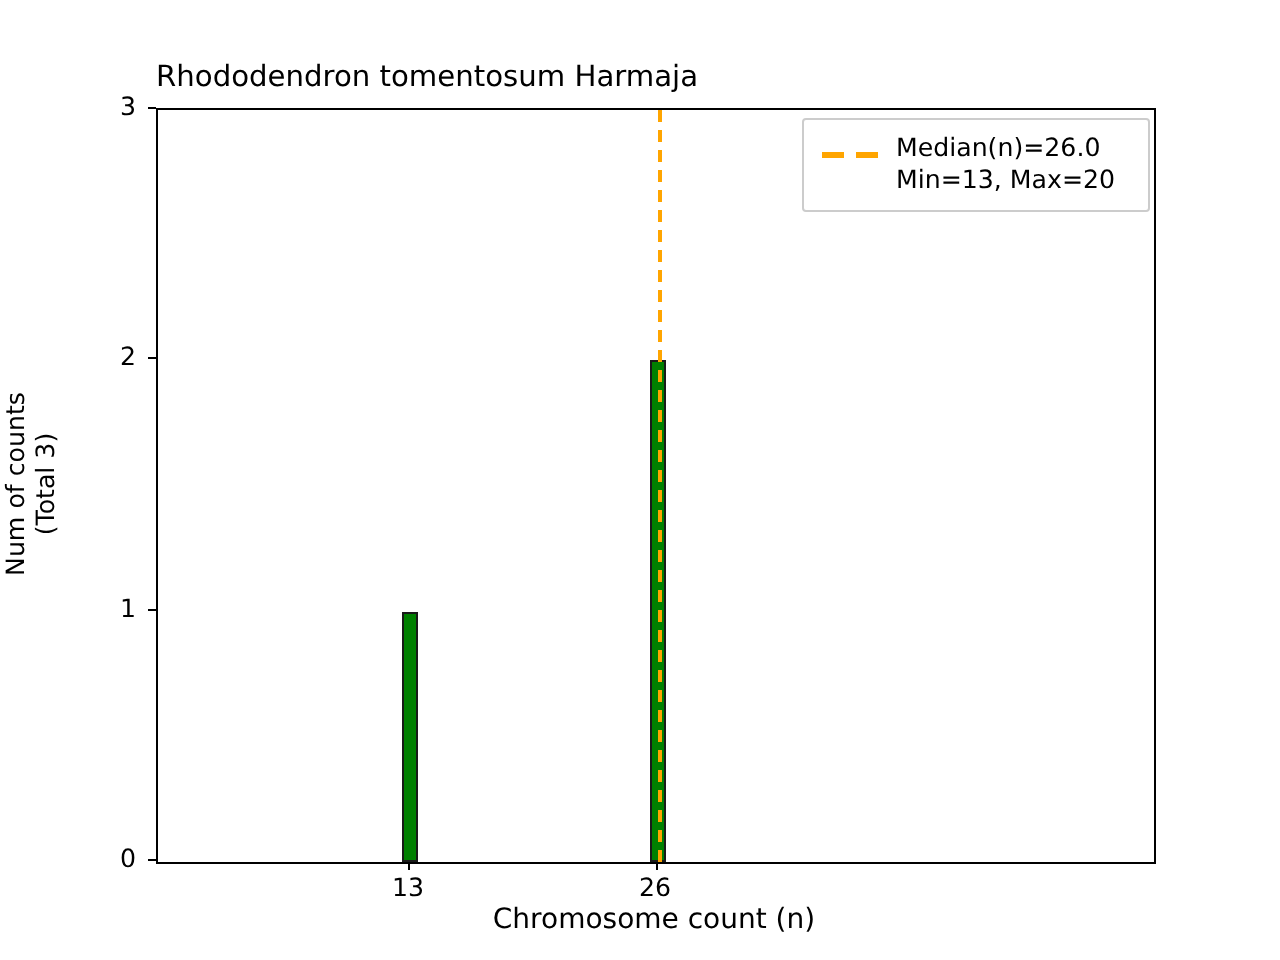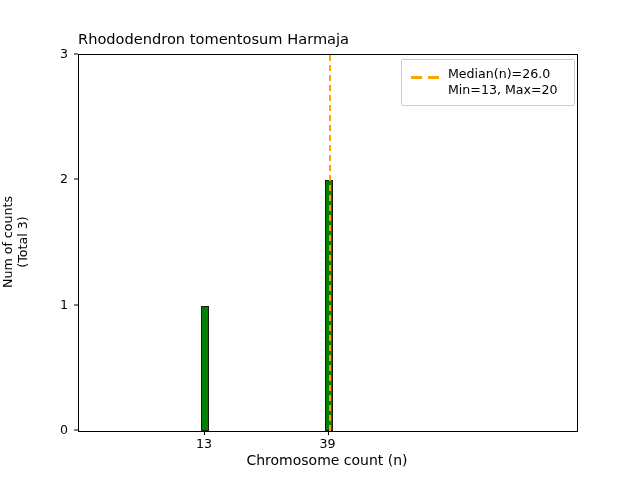--- a/index.html
+++ b/index.html
@@ -222,18 +222,18 @@
         <span>Median(n)=26.0</span>
         <span>Min=13, Max=20</span>
       </div>
     </div>
   </div>
 
   <div id="x-ticks">
     <span class="xtmark" style="left:126px"></span>
     <span class="xt" style="left:126px">13</span>
     <span class="xtmark" style="left:249.5px"></span>
-    <span class="xt" style="left:249.5px">39</span>
+    <span class="xt" style="left:249.5px">26</span>
   </div>
 
   <div id="xlabel">Chromosome count (n)</div>
 
 </div>
 
 </body></html>

